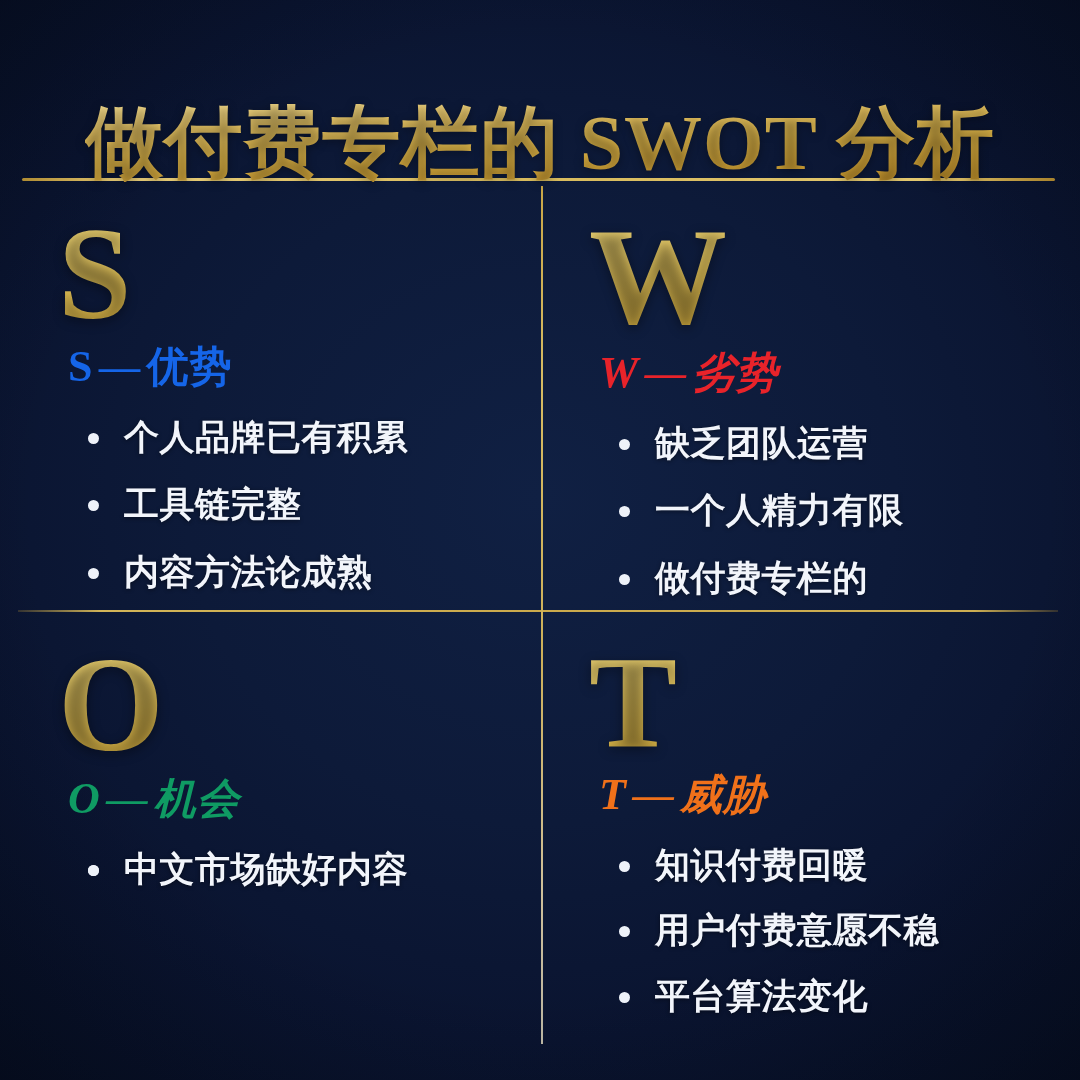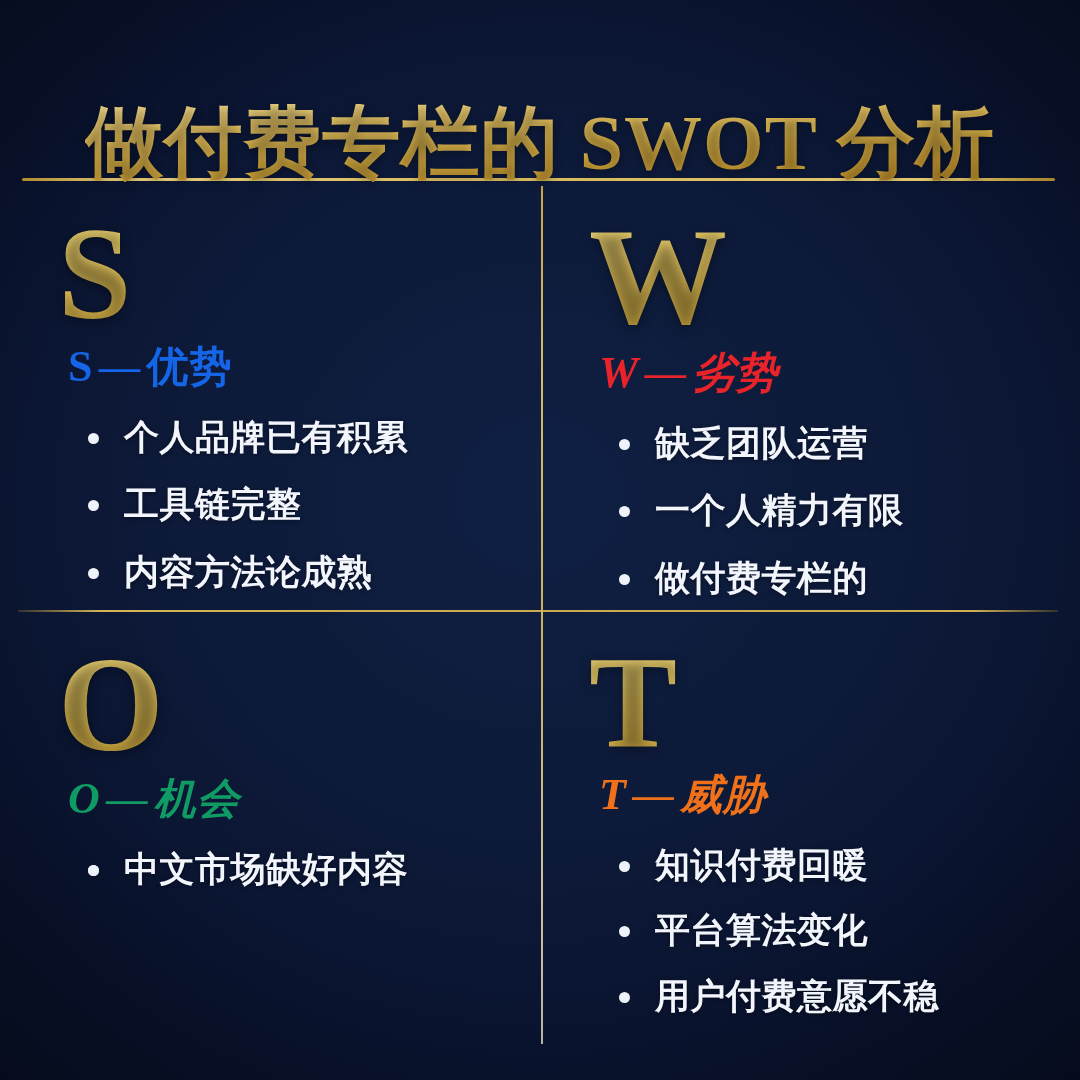--- a/index.html
+++ b/index.html
@@ -217,19 +217,19 @@
       </ul>
     </div>
 
     <div class="quad quad-t">
       <div class="big-letter">T</div>
       <div class="sub" style="color: rgb(240, 113, 26); font-style: italic;">
         <span class="sub-letter">T</span><span class="sub-dash">—</span><span class="sub-word">威胁</span>
       </div>
       <ul class="bullets">
         <li><span class="dot"></span><span>知识付费回暖</span></li>
+        <li><span class="dot"></span><span>用户付费意愿不稳</span></li>
         <li><span class="dot"></span><span>平台算法变化</span></li>
-        <li><span class="dot"></span><span>用户付费意愿不稳</span></li>
       </ul>
     </div>
 
   </div>
 </div>
 
 </body></html>

